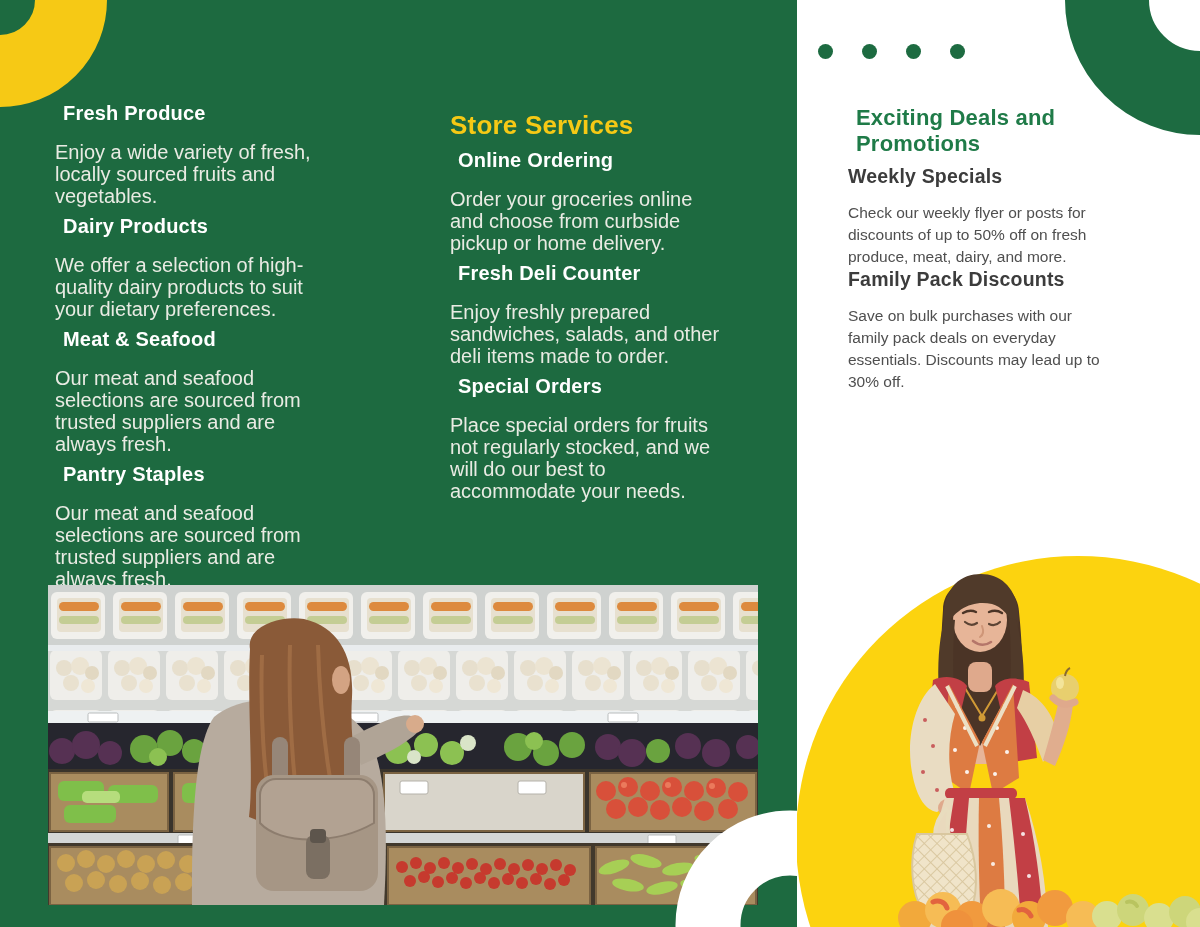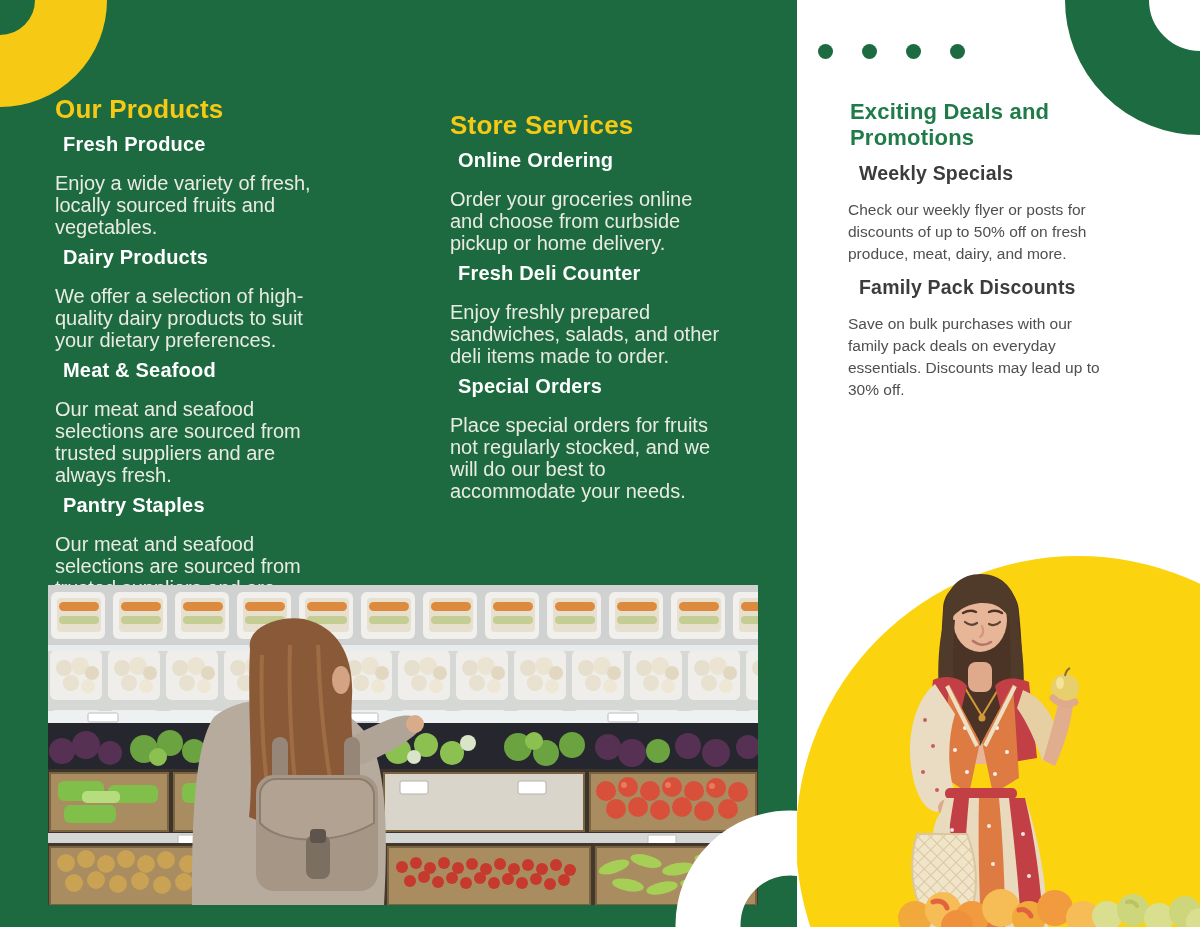--- a/index.html
+++ b/index.html
@@ -22,37 +22,36 @@
   .mt8{margin-top:8px}.mt12{margin-top:12px}.mt14{margin-top:14px}
   .mt20{margin-top:20px}.mt22{margin-top:22px}.mt28{margin-top:28px}.mt30{margin-top:30px}
   
   .photo{position:absolute;left:48px;top:585px;width:710px;height:320px;margin:0;}
   
   .panel-right{position:absolute;left:797px;top:0;width:403px;height:927px;background:#ffffff;}
   .dots{position:absolute;left:21px;top:44px;display:flex;gap:29px;z-index:3;}
   .dot{width:15px;height:15px;border-radius:50%;background:#1d6b41;}
   .ring-tr{position:absolute;right:0;top:0;width:140px;height:140px;z-index:1;}
   .deals-text{position:absolute;left:51px;top:97px;width:264px;z-index:2;}
-  .deals-title{color:#1f7b48;font-size:22px;line-height:26px;font-weight:800;margin:2px;max-width:232px;letter-spacing:.2px;}
-  .deals-text h2{color:#3c3c3c;font-size:19.5px;font-weight:800;margin:11px;letter-spacing:.2px;}
+  .deals-title{color:#1f7b48;font-size:22px;line-height:26px;font-weight:800;margin:8px;max-width:232px;letter-spacing:.2px;}
+  .deals-text h2{color:#3c3c3c;font-size:19.5px;font-weight:800;margin:0;letter-spacing:.2px;}
   .deals-text p{color:#4f4f4f;font-size:15.5px;line-height:22px;margin:14px 0 0;}
   .mt9{margin-top:9px}.mt36{margin-top:36px}
   .deals-art{position:absolute;left:0;bottom:0;width:403px;height:377px;z-index:1;margin:0;}
 </style>
 </head>
 <body>
 
 <div class="page">
 
   <svg class="ring-tl" viewBox="0 0 120 120" aria-hidden="true">
     <circle cx="0" cy="0" r="71" fill="none" stroke="#f6c915" stroke-width="72"></circle>
   </svg>
 
   <section class="col col-left">
-    <h1 class="panel-title">Our Products</h1>
     <div>
       <h2 class="mt8">Fresh Produce</h2>
       <p>Enjoy a wide variety of fresh, locally sourced fruits and vegetables.</p>
     </div>
     <div>
       <h2 class="mt30">Dairy Products</h2>
       <p>We offer a selection of high-quality dairy products to suit your dietary preferences.</p>
     </div>
     <div>
       <h2 class="mt12">Meat &amp; Seafood</h2>

